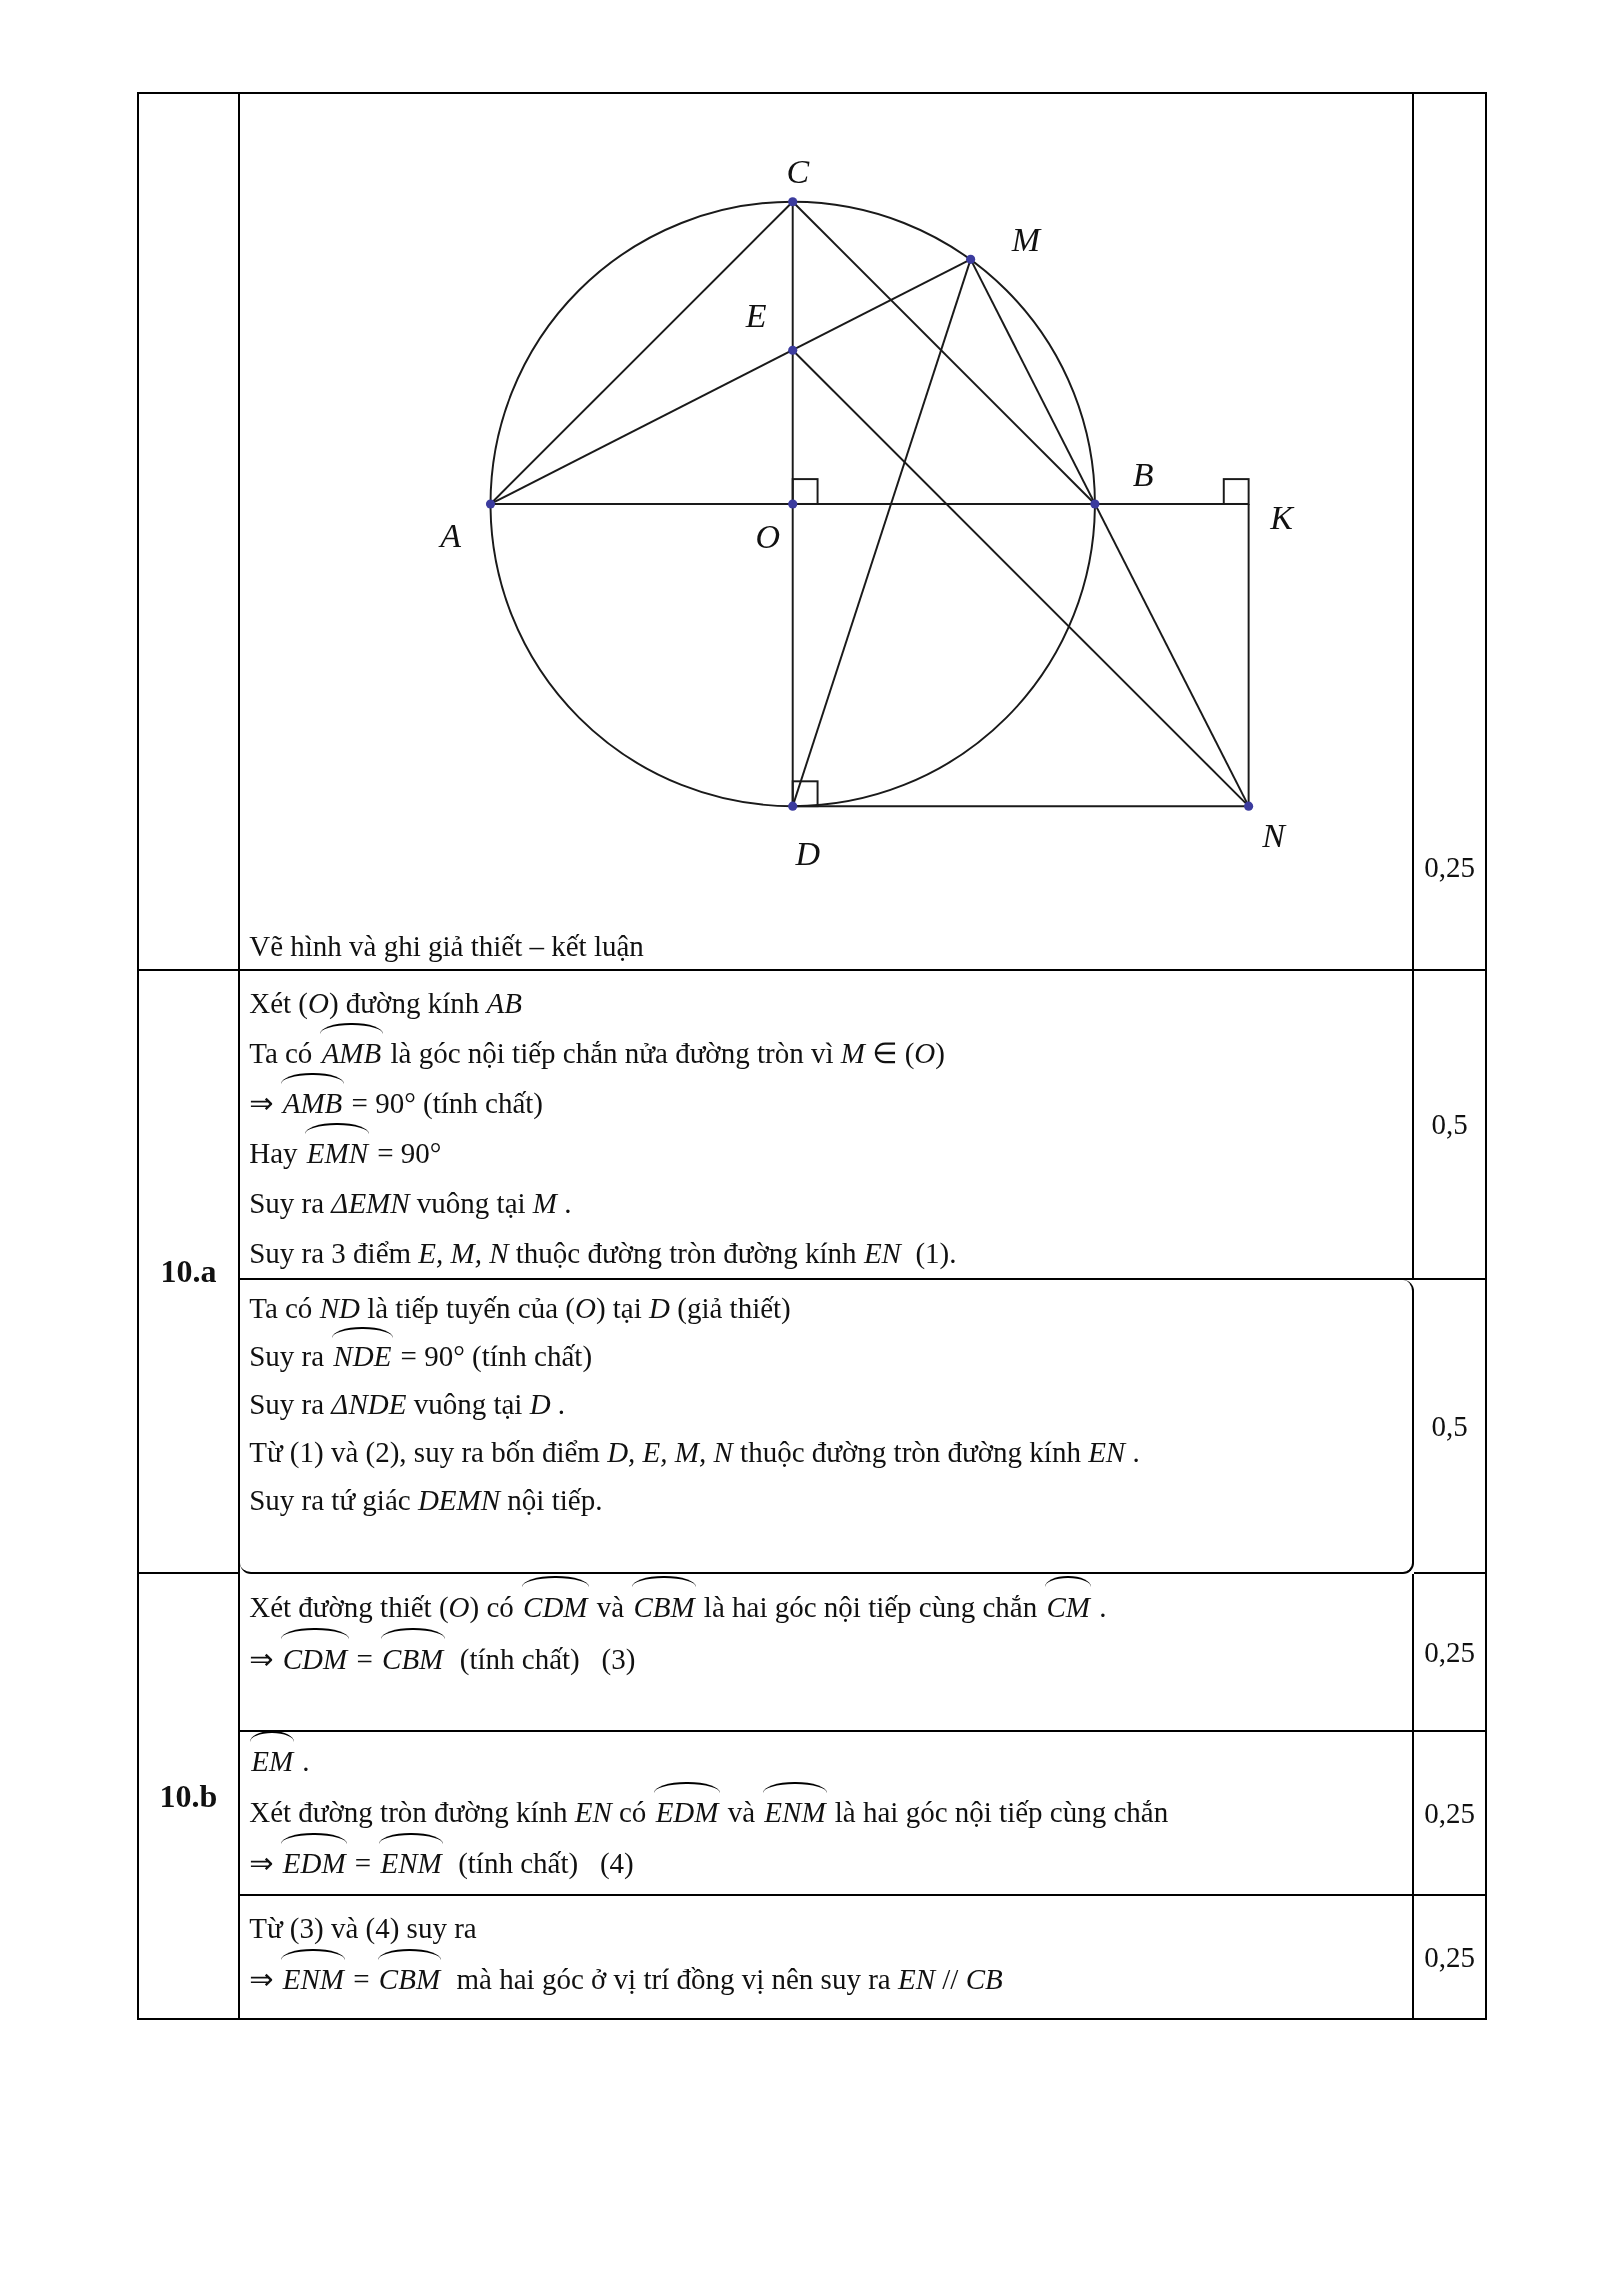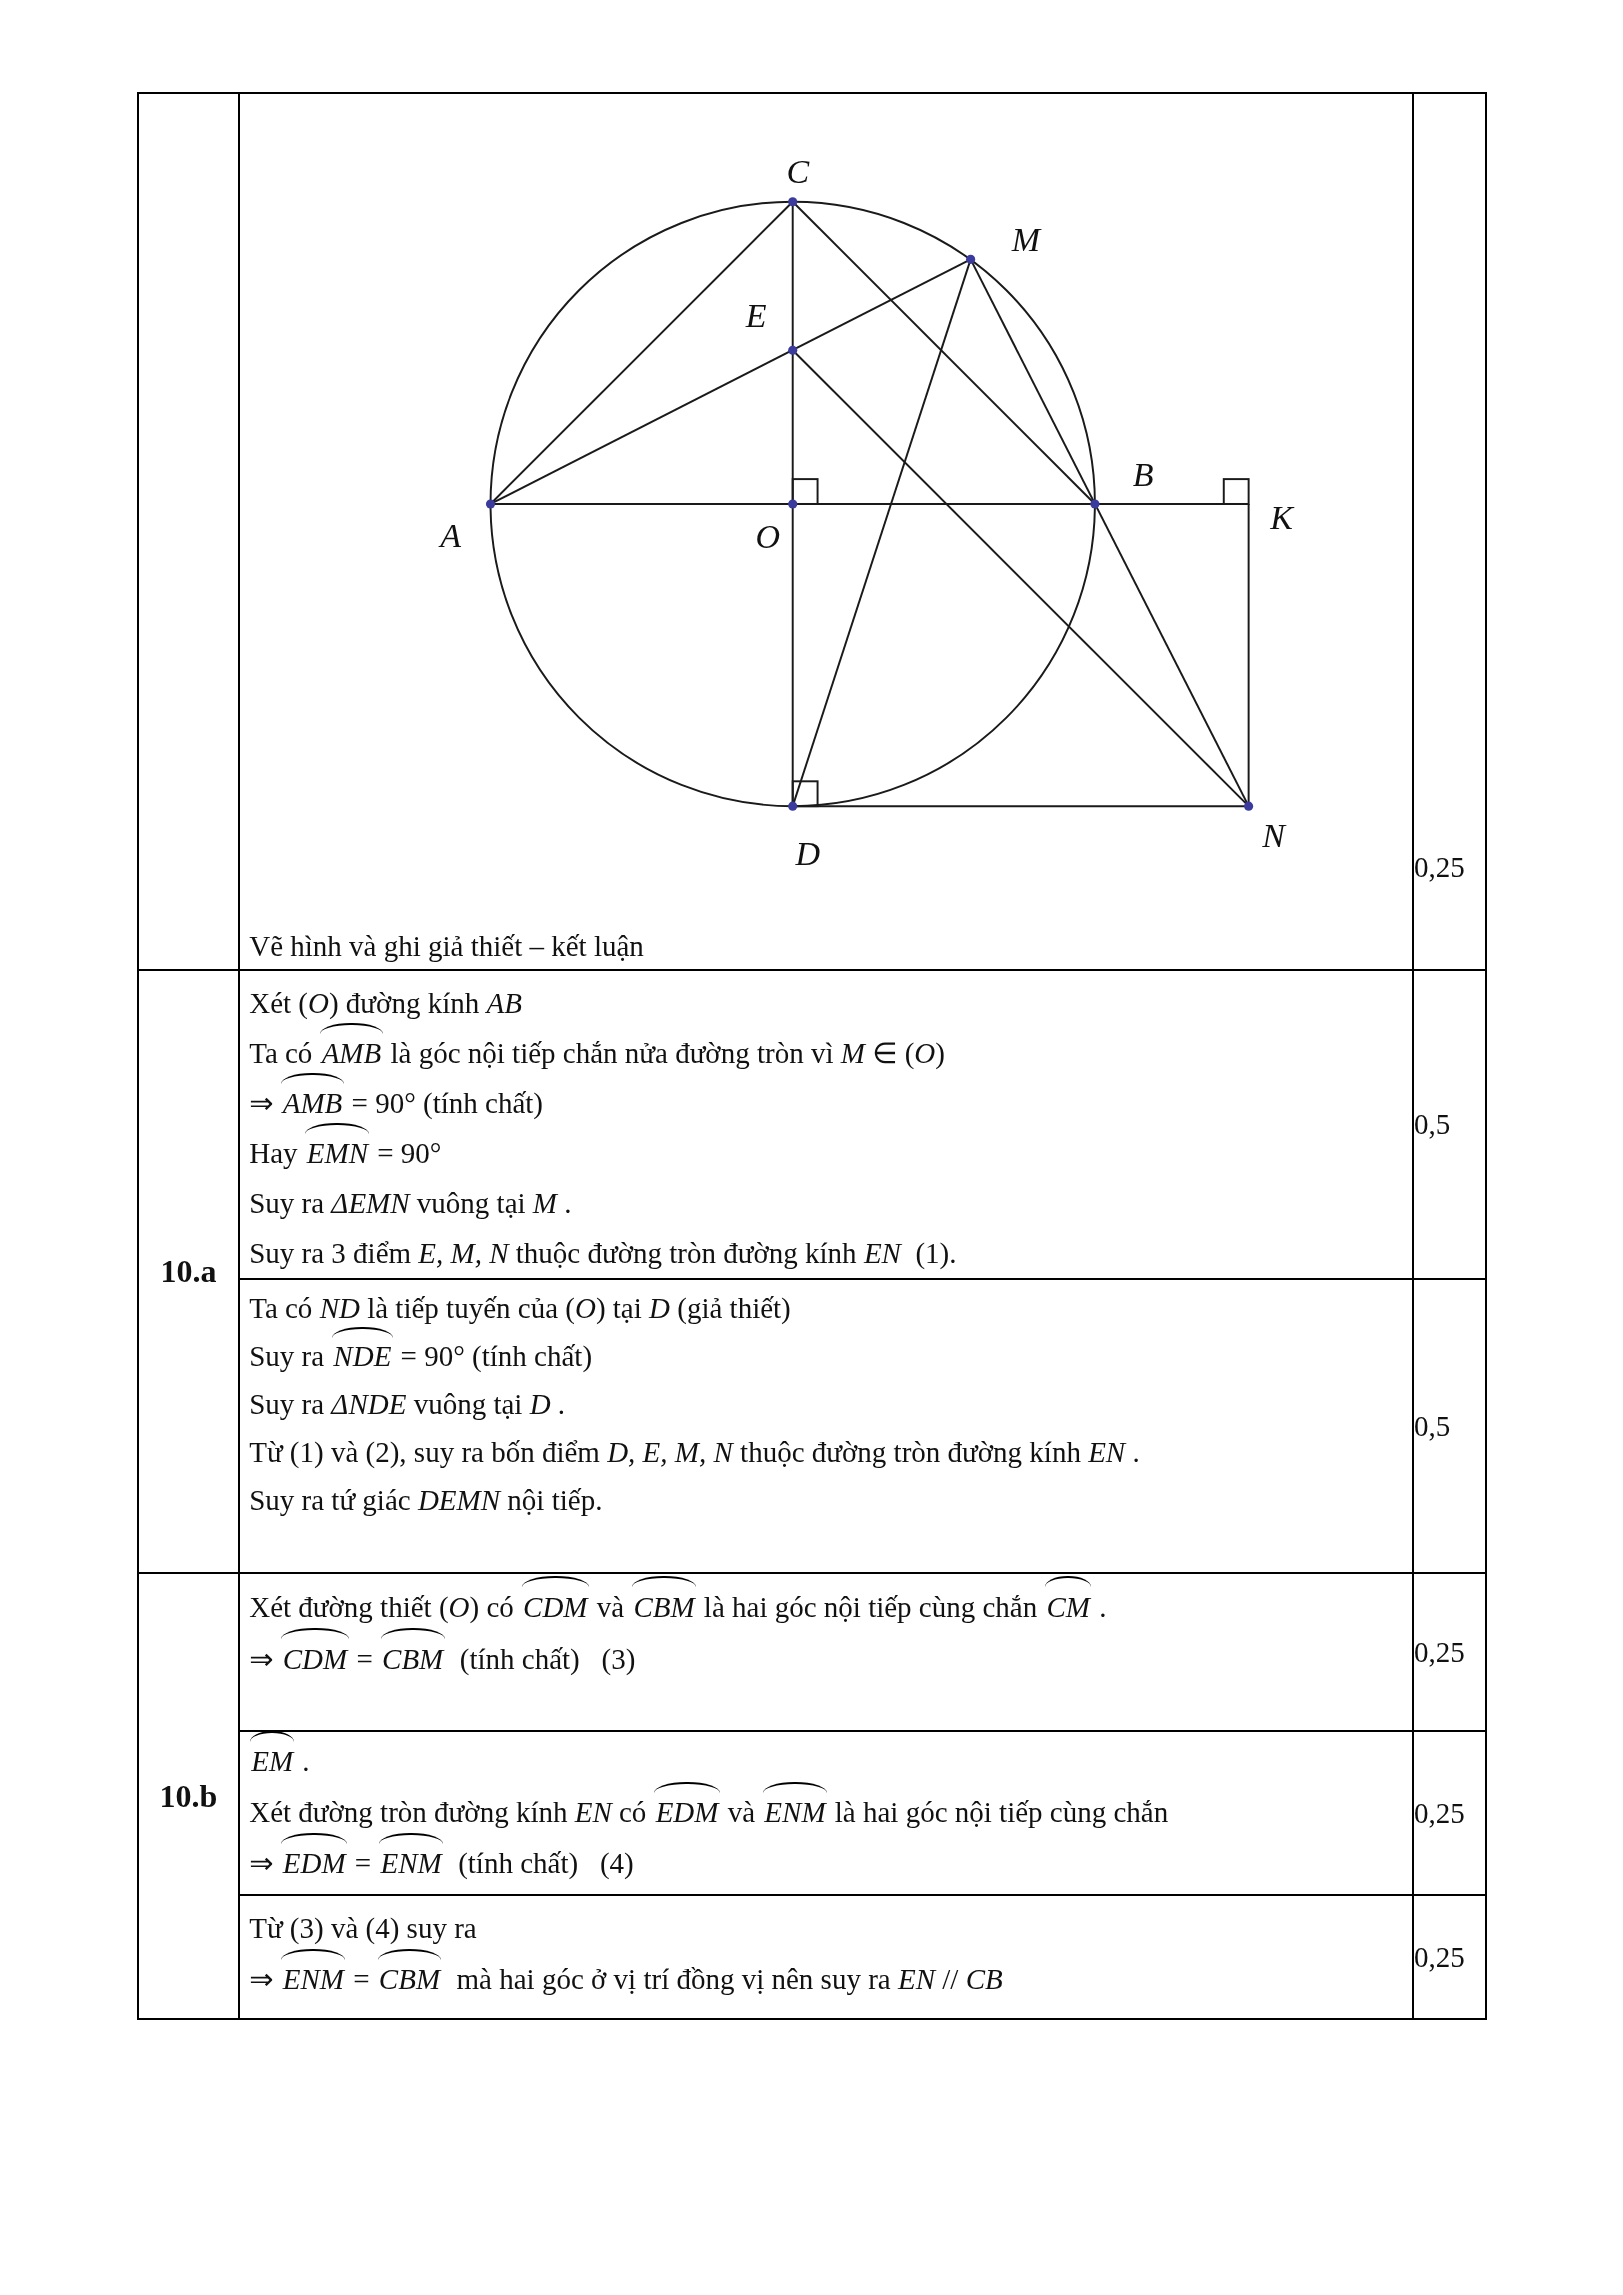--- a/index.html
+++ b/index.html
@@ -16,21 +16,21 @@
   }
   .cell{
     border-right:2px solid #000;border-bottom:2px solid #000;
     box-sizing:border-box;overflow:hidden;position:relative;
   }
   .qcell{
     display:flex;align-items:center;justify-content:center;
     font-weight:bold;font-size:32px;
   }
   .scell{
-    display:flex;align-items:center;justify-content:flex-start;
+    display:flex;align-items:center;justify-content:center;
     font-size:29px;
   }
   .scell.bottom{align-items:flex-end;padding-bottom:85px;}
   .figcell{display:flex;flex-direction:column;}
   .figwrap{margin:11.8px 0 0 121px;}
   .figcaption{margin-top:auto;padding:0 0 6.5px 9.2px;font-size:29px;}
   .content{
     padding:3.9px 7.9px 0 9.2px;font-size:29px;
   }
   .content .line{white-space:nowrap;}
@@ -119,21 +119,21 @@
       <div class="line"><span class="plain">Ta có </span><span class="math hat">AMB</span><span class="plain"> là góc nội tiếp chắn nửa đường tròn vì </span><span class="math">M</span><span class="plain"> ∈ (</span><span class="math">O</span><span class="plain">)</span></div>
       <div class="line"><span class="plain">⇒ </span><span class="math hat">AMB</span><span class="plain"> = 90° (tính chất)</span></div>
       <div class="line"><span class="plain">Hay </span><span class="math hat">EMN</span><span class="plain"> = 90°</span></div>
       <div class="line"><span class="plain">Suy ra </span><span class="math">ΔEMN</span><span class="plain"> vuông tại </span><span class="math">M</span><span class="plain"> .</span></div>
       <div class="line"><span class="plain">Suy ra 3 điểm </span><span class="math">E, M, N</span><span class="plain"> thuộc đường tròn đường kính </span><span class="math">EN</span><span class="plain">&nbsp; (1).</span></div>
     </div>
   <div class="cell scell" style="grid-column:3;grid-row:2;">
     <span>0,5</span>
   </div>
 
-  <div class="cell content lh74" style="grid-column:2;grid-row:3;">
+  <div class="cell content lh74" style="grid-column:2;grid-row:3;border-radius:11px;">
       <div class="line"><span class="plain">Ta có </span><span class="math">ND</span><span class="plain"> là tiếp tuyến của (</span><span class="math">O</span><span class="plain">) tại </span><span class="math">D</span><span class="plain"> (giả thiết)</span></div>
       <div class="line"><span class="plain">Suy ra </span><span class="math hat">NDE</span><span class="plain"> = 90° (tính chất)</span></div>
       <div class="line"><span class="plain">Suy ra </span><span class="math">ΔNDE</span><span class="plain"> vuông tại </span><span class="math">D</span><span class="plain"> .</span></div>
       <div class="line"><span class="plain">Từ (1) và (2), suy ra bốn điểm </span><span class="math">D, E, M, N</span><span class="plain"> thuộc đường tròn đường kính </span><span class="math">EN</span><span class="plain"> .</span></div>
       <div class="line"><span class="plain">Suy ra tứ giác </span><span class="math">DEMN</span><span class="plain"> nội tiếp.</span></div>
     </div>
   <div class="cell scell" style="grid-column:3;grid-row:3;">
     <span>0,5</span>
   </div>
 

